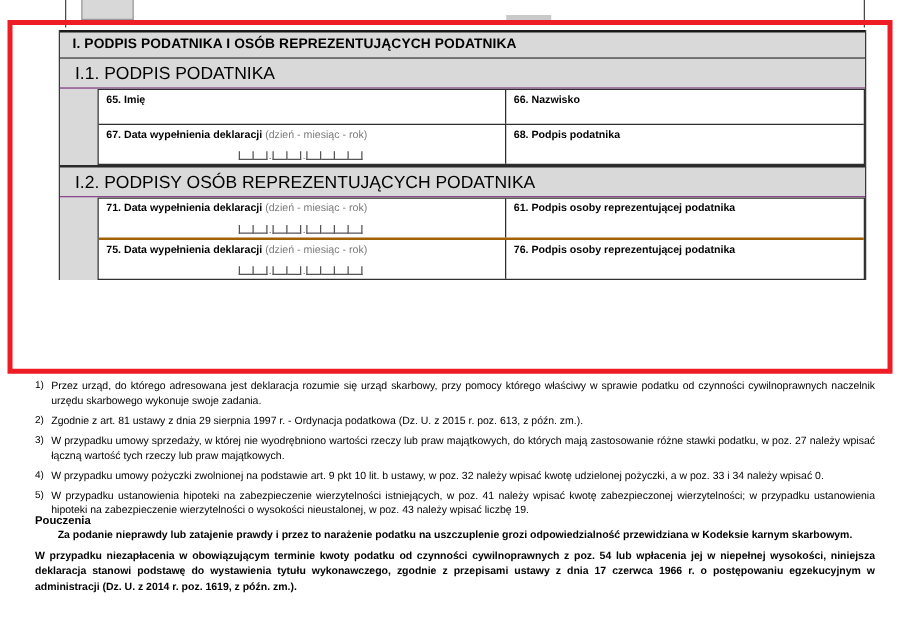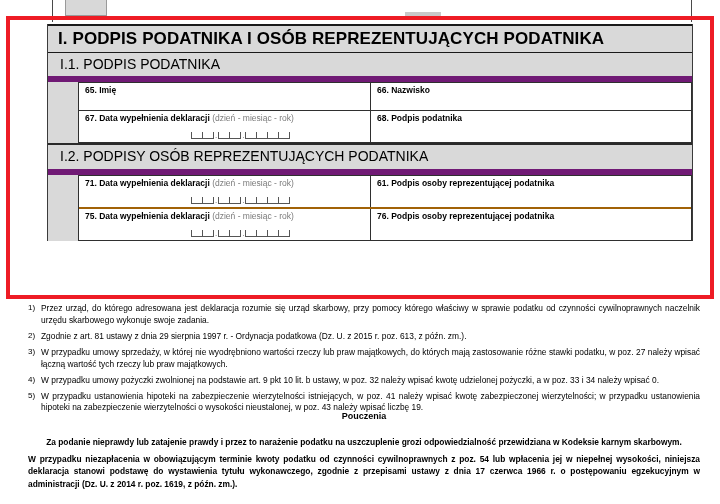--- a/index.html
+++ b/index.html
@@ -66,33 +66,33 @@
     width: 646px;
     box-sizing: border-box;
     border-left: 1px solid #3b3b3b;
     border-right: 1px solid #3b3b3b;
   }
 
   .sec-head {
     background: #d9d9d9;
     border-top: 2px solid #1a1a1a;
     border-bottom: 1px solid #1a1a1a;
-    font-size: 17px;
+    font-size: 11px;
     font-weight: bold;
     letter-spacing: .1px;
     padding: 4px 0 4px 10px;
     line-height: 1.05;
   }
   .subsec-head {
     background: #d9d9d9;
     font-size: 14px;
     font-weight: normal;
     padding: 4px 0 4px 12px;
     line-height: 1.1;
-    border-bottom: 6px solid #701a75;
+    border-bottom: 1px solid #701a75;
   }
   .subsec-head.second {
     border-top: 2px solid #2a2a2a;
   }
 
   
   .grid-wrap {
     background: #d9d9d9;
     padding-left: 30px;
     box-sizing: border-box;
@@ -111,21 +111,21 @@
     box-sizing: border-box;
   }
   .row.thick { border-bottom: 2px solid #a16207; }
   .row.nobot { border-bottom: none; }
 
   .cell {
     box-sizing: border-box;
     position: relative;
     padding: 3px 0 0 6px;
   }
-  .cell.left  { width: 292px; border-right: 1px solid #2f2f2f; }
+  .cell.left  { width: 326px; border-right: 1px solid #2f2f2f; }
   .cell.right { flex: 1; }
 
   .cell.h-name { height: 27px; }
   .cell.h-date { height: 31px; }
 
   .lbl {
     font-size: 8.5px;
     font-weight: bold;
     line-height: 1.1;
     white-space: nowrap;
@@ -184,24 +184,23 @@
   }
 
   
   #pouczenia {
     position: absolute;
     left: 28px;
     top: 411px;
     width: 672px;
   }
   .pou-title {
-    text-align: center;
     font-size: 9px;
     font-weight: bold;
-    margin-bottom: 15px;
+    margin-bottom: 0;
   }
   .pou-p {
     font-size: 8.4px;
     line-height: 1.45;
     text-align: justify;
     margin-bottom: 5px;
     font-weight: bold;
   }
   .pou-p.center { text-align: center; }
 </style>

